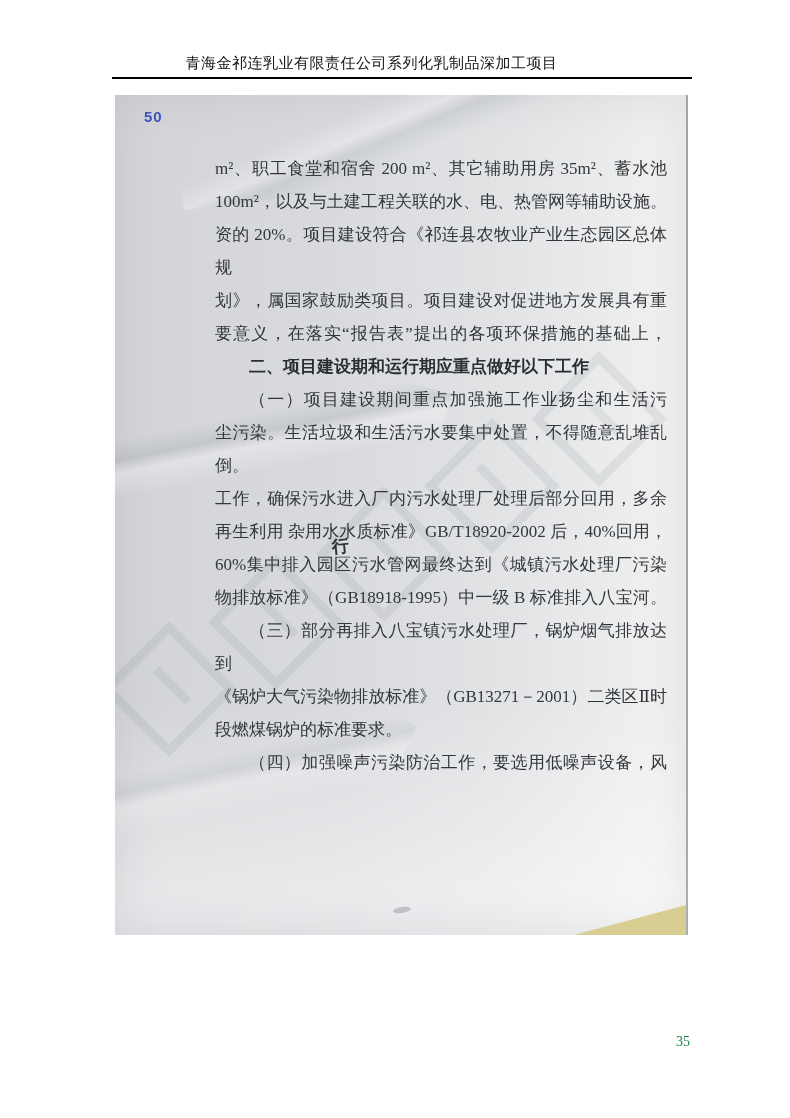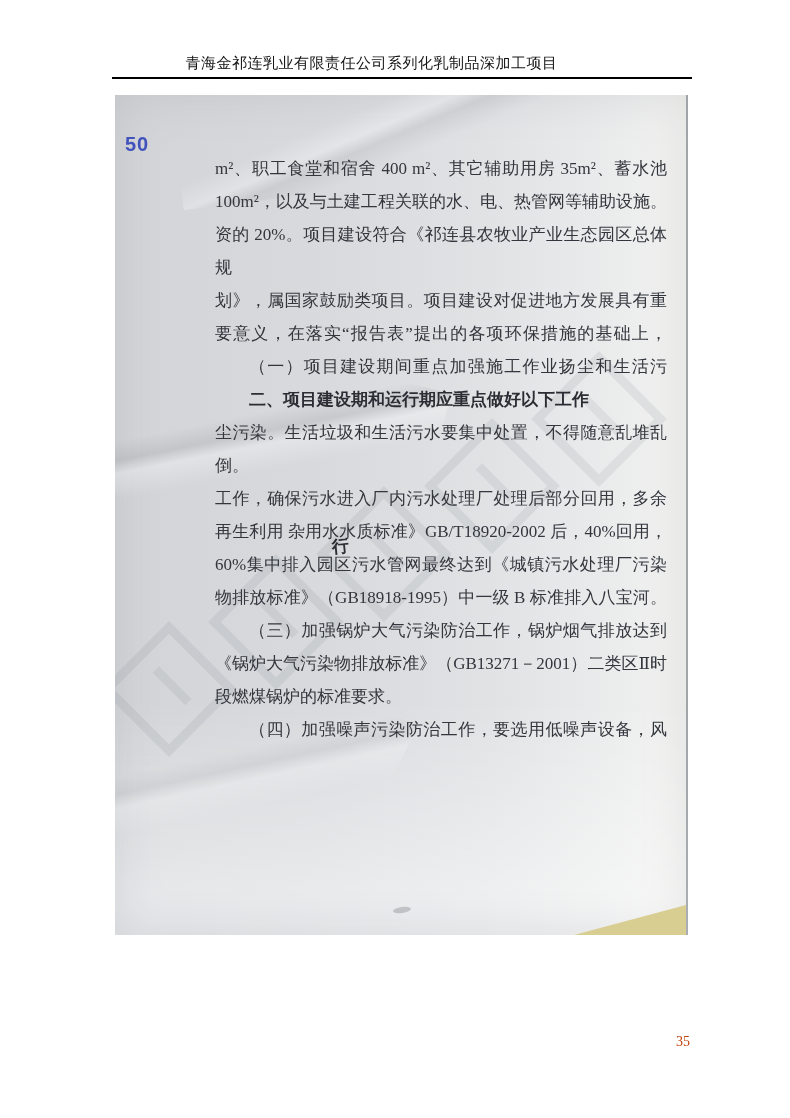--- a/index.html
+++ b/index.html
@@ -10,21 +10,21 @@
   
   .hdr-title{
     position:absolute;top:54px;left:0;width:743px;text-align:center;
     font-size:15px;color:#141414;letter-spacing:.5px;
   }
   .hdr-rule{
     position:absolute;top:77px;left:112px;width:580px;height:2px;background:#000;
   }
   
   .footer-num{
-    position:absolute;left:676px;top:1034px;font-size:14px;color:#c2410c;
+    position:absolute;left:676px;top:1034px;font-size:14px;color:#15803d;
   }
   
   .paper{
     position:absolute;left:115px;top:95px;width:571px;height:840px;
     background:
       linear-gradient(180deg, rgba(255,255,255,0) 72%, rgba(255,255,255,.45) 95%),
       linear-gradient(90deg,#d2d4d7 0%,#d8dadd 38%,#e0e2e4 65%,#eceded 90%,#f3f3f1 100%);
     border-right:2px solid rgba(120,126,132,.55);
     box-shadow:inset 0 0 46px rgba(125,130,140,.18);
     overflow:hidden;
@@ -44,23 +44,23 @@
   .wm{position:absolute;width:78px;height:78px;border:9px solid rgba(100,106,114,.11);
       transform:rotate(45deg);pointer-events:none;}
   .wm i{position:absolute;left:16px;top:30px;width:46px;height:9px;background:rgba(100,106,114,.10);display:block;}
   .wm.w1{left:436px;top:276px;}
   .wm.w2{left:329px;top:343px;}
   .wm.w3{left:221px;top:411px;}
   .wm.w4{left:113px;top:479px;}
   .wm.w5{left:6px;top:546px;}
   
   .stamp{
-    position:absolute;left:10px;top:13px;
+    position:absolute;left:29px;top:13px;
     font-family:"Liberation Sans","DejaVu Sans",sans-serif;
-    font-weight:bold;font-size:20px;color:#4152bd;letter-spacing:1px;margin-top:25px;
+    font-weight:bold;font-size:15px;color:#4152bd;letter-spacing:1px;
   }
   
   .bodytext{
     position:absolute;left:100px;top:57px;width:452px;
     font-size:17px;line-height:33px;color:#33363d;
   }
   .ln{text-align:justify;text-align-last:left;}
   .ln.stretch{text-align-last:justify;}
   .ln.indent{text-indent:2em;}
   .ln.bold{font-weight:bold;color:#2a2d33;}
@@ -102,34 +102,34 @@
   <div class="wm w4">
       <i></i>
     </div>
   <div class="wm w5">
       <i></i>
     </div>
 
   <div class="stamp">50</div>
 
   <div class="bodytext">
-      <div class="ln stretch">m²、职工食堂和宿舍 400 m²、其它辅助用房 35m²、蓄水池</div>
+      <div class="ln stretch">m²、职工食堂和宿舍 200 m²、其它辅助用房 35m²、蓄水池</div>
       <div class="ln stretch">100m²，以及与土建工程关联的水、电、热管网等辅助设施。</div>
       <div class="ln stretch">资的 20%。项目建设符合《祁连县农牧业产业生态园区总体规</div>
       <div class="ln stretch">划》，属国家鼓励类项目。项目建设对促进地方发展具有重</div>
       <div class="ln stretch">要意义，在落实“报告表”提出的各项环保措施的基础上，</div>
+      <div class="ln indent bold">二、项目建设期和运行期应重点做好以下工作</div>
       <div class="ln indent stretch">（一）项目建设期间重点加强施工作业扬尘和生活污</div>
-      <div class="ln indent bold">二、项目建设期和运行期应重点做好以下工作</div>
       <div class="ln stretch">尘污染。生活垃圾和生活污水要集中处置，不得随意乱堆乱</div>
       <div class="ln">倒。</div>
       <div class="ln stretch">工作，确保污水进入厂内污水处理厂处理后部分回用，多余</div>
       <div class="ln stretch">再生利用 杂用水水质标准》GB/T18920-2002 后，40%回用，</div>
       <div class="ln stretch">60%集中排入园区污水管网最终达到《城镇污水处理厂污染</div>
       <div class="ln stretch">物排放标准》（GB18918-1995）中一级 B 标准排入八宝河。</div>
-      <div class="ln indent stretch">（三）加强锅炉大气污染防治工作，锅炉烟气排放达到</div>
+      <div class="ln indent stretch">（三）部分再排入八宝镇污水处理厂，锅炉烟气排放达到</div>
       <div class="ln stretch">《锅炉大气污染物排放标准》（GB13271－2001）二类区Ⅱ时</div>
       <div class="ln">段燃煤锅炉的标准要求。</div>
       <div class="ln indent stretch">（四）加强噪声污染防治工作，要选用低噪声设备，风</div>
     </div>
 
   <span class="correction">行</span>
 
   <div class="smudge"></div>
   <div class="curl"></div>
 </div>

